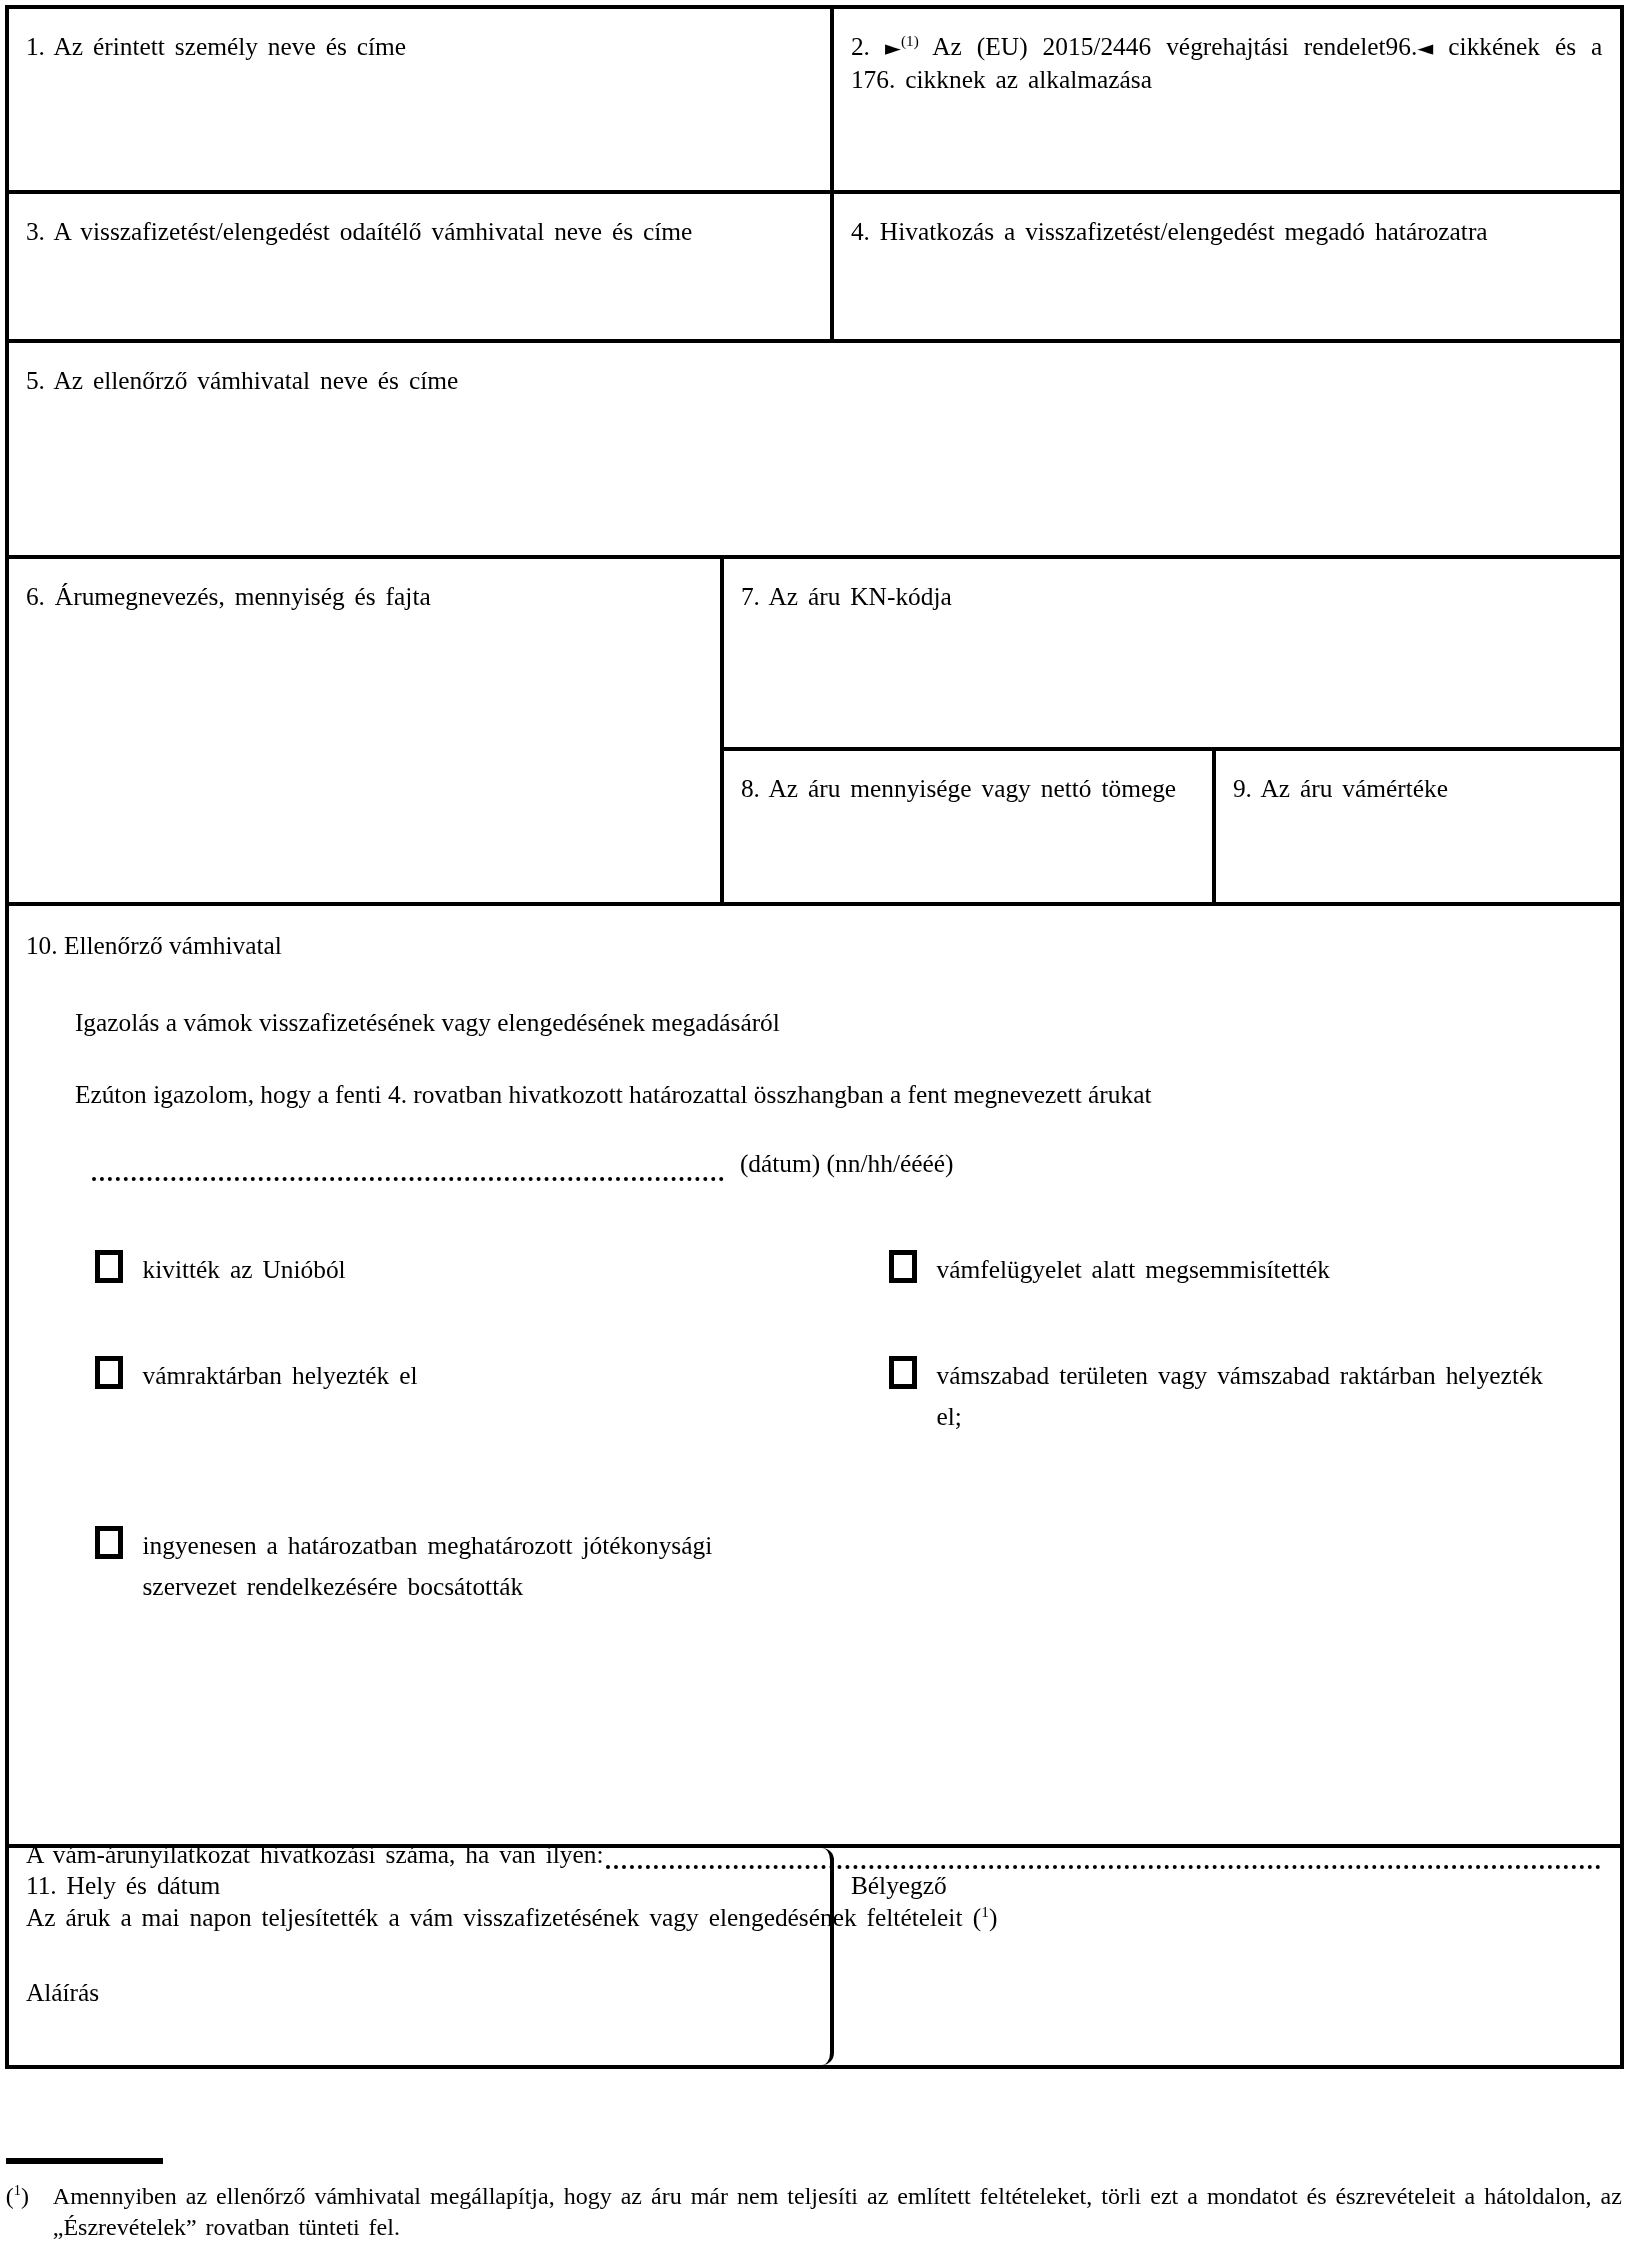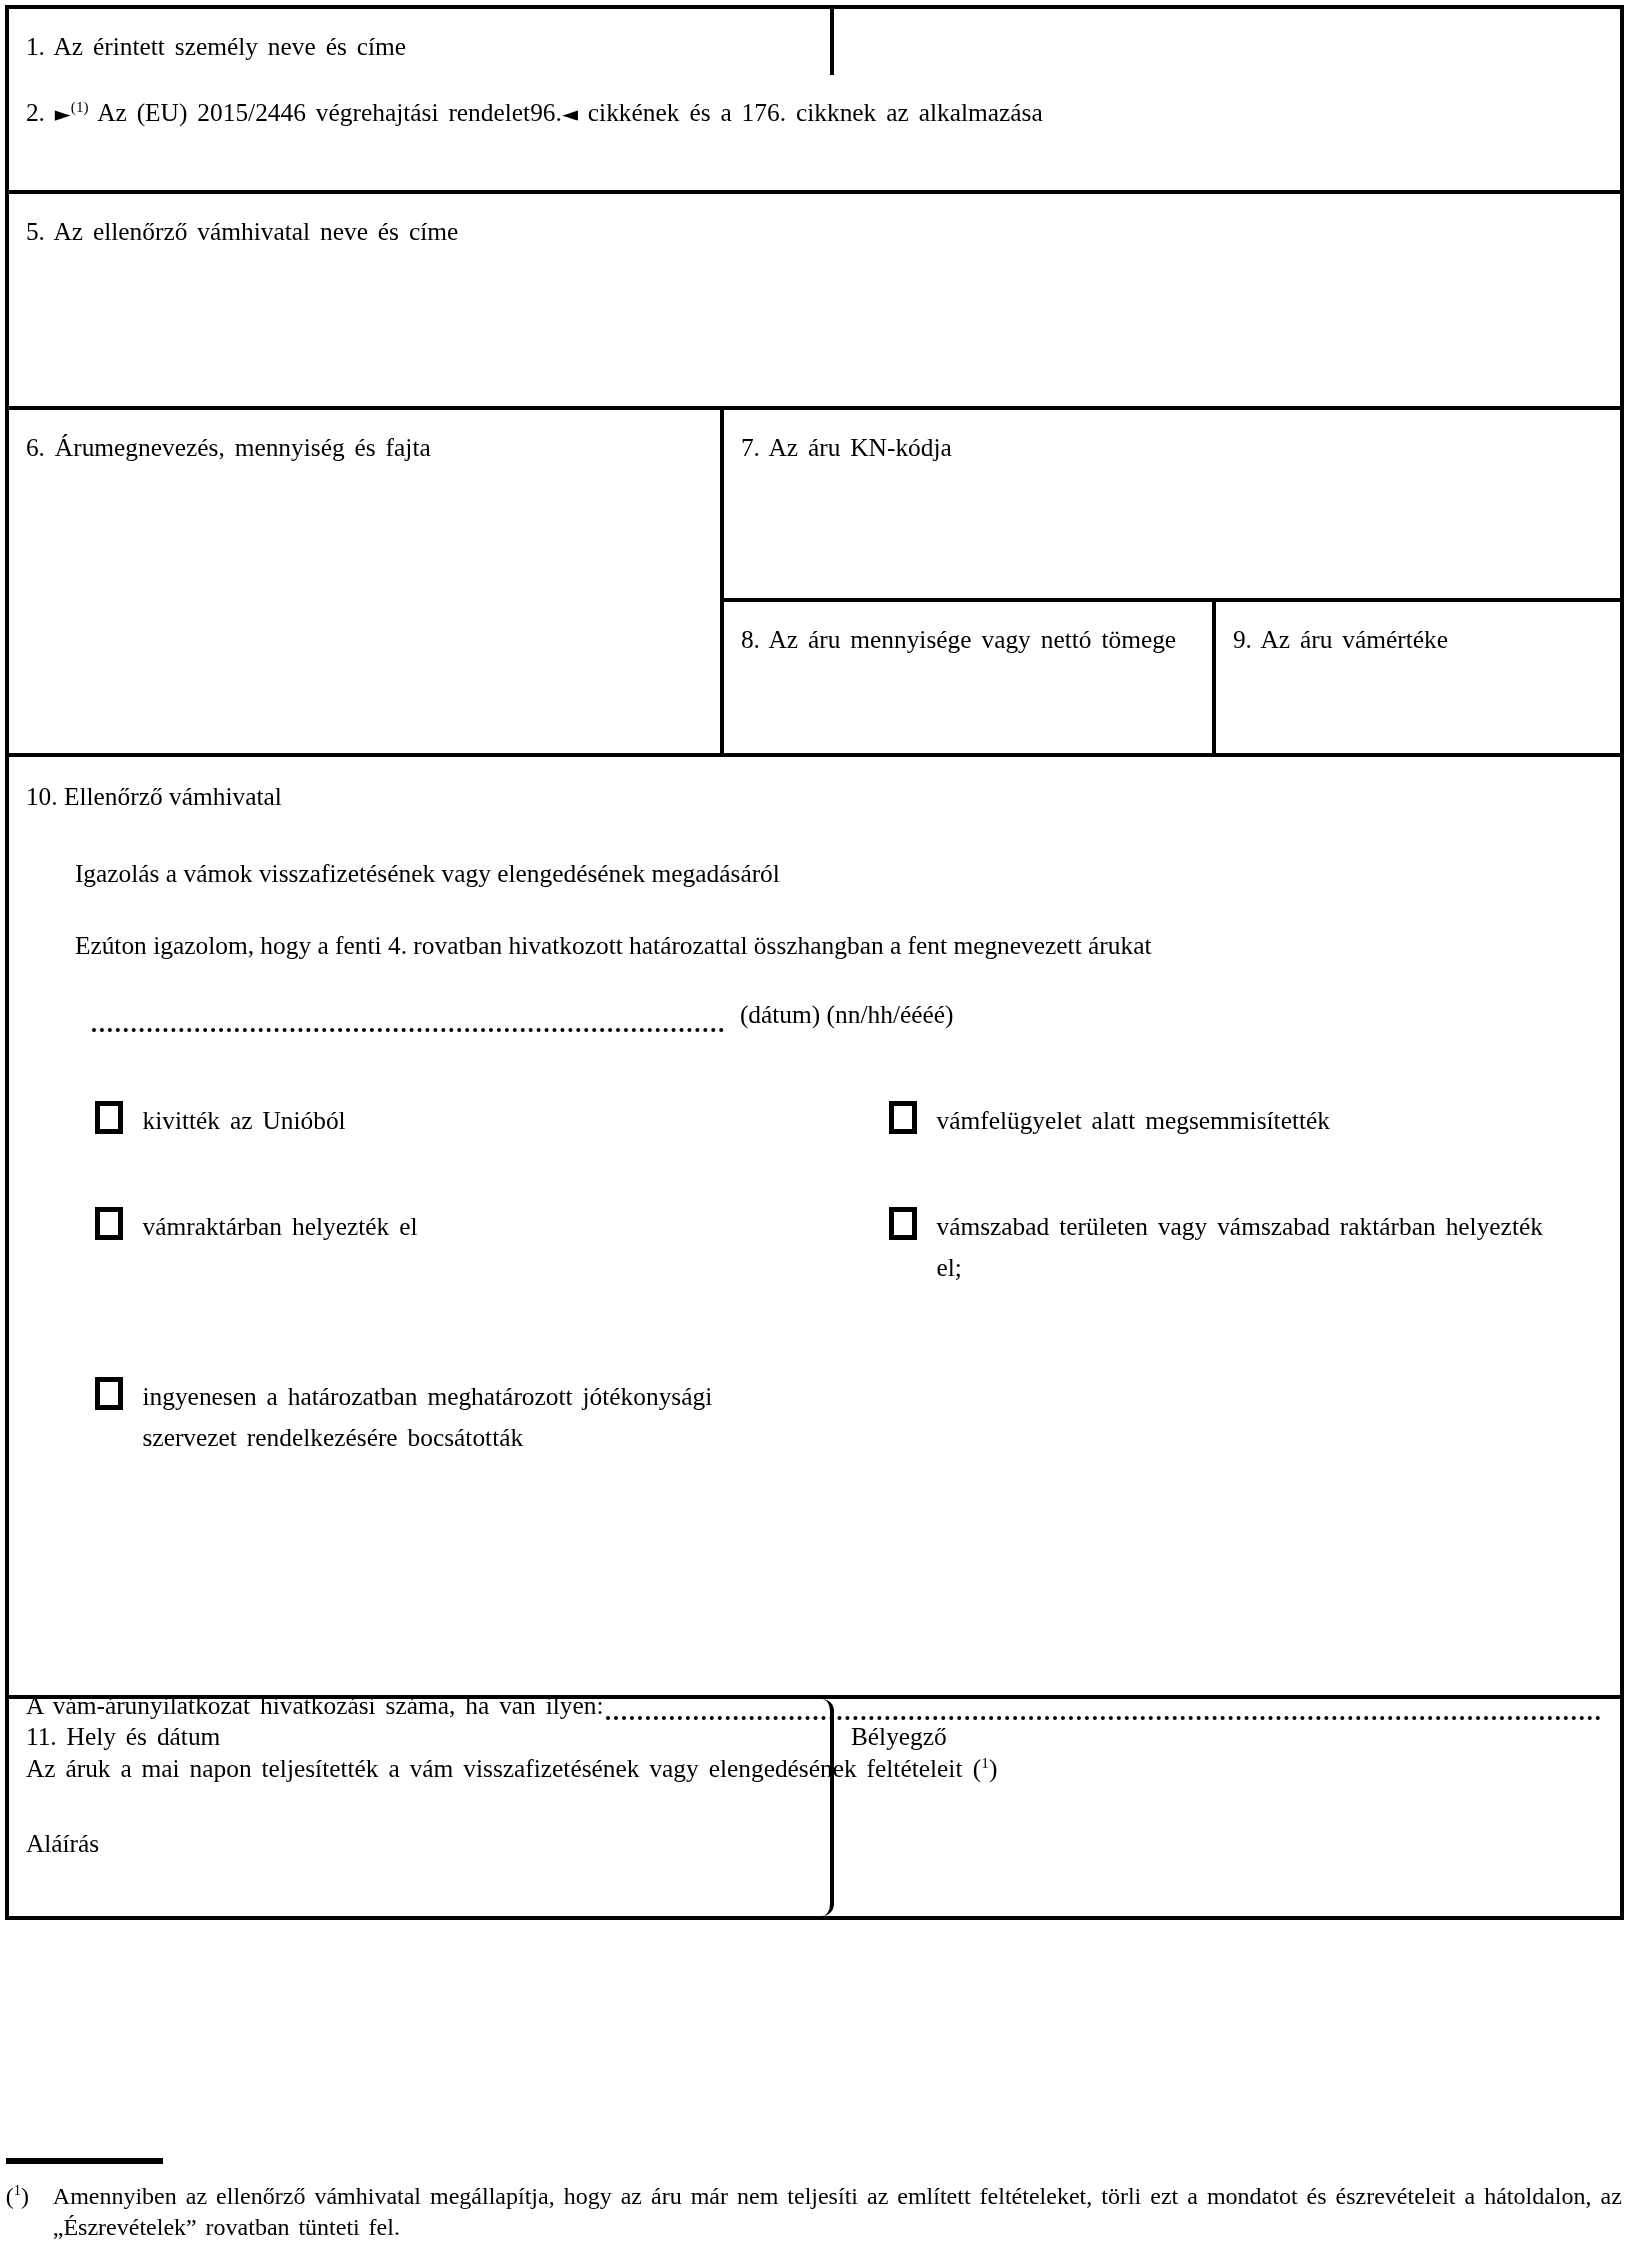--- a/index.html
+++ b/index.html
@@ -17,21 +17,21 @@
   }
   .tbl {
     position: absolute;
     left: 4.6px;
     top: 4.6px;
     width: 1619px;
     border: 4.6px solid #000;
   }
   .row { display: flex; }
   .row + .row { border-top: 4px solid #000; }
-  .r1 { height: 181px; flex-direction: column; }
+  .r1 { height: 181px; }
   .r2 { height: 149px; }
   .r3 { height: 216px; }
   .r4 { height: 347px; }
   .r5 { height: 942px; }
   .r6 { height: 221px; }
   .c { padding: 21px 17.3px 11.5px 17.3px; }
   .c p { text-align: justify; word-spacing: 0.14em; }
   .w1 { width: 825px; flex: none; border-right: 4px solid #000; }
   .wrest { flex: 1; }
   .c6 { width: 715px; flex: none; border-right: 4px solid #000; }
@@ -102,20 +102,28 @@
 
     <div class="row r1">
       <div class="c w1">
         <p>1. Az érintett személy neve és címe</p>
       </div>
       <div class="c wrest">
         <p><span>2.</span> <span class="marker">►</span><sup>(1)</sup> <span>Az (EU) 2015/2446 végrehajtási rendelet96.</span><span class="marker">◄</span> <span>cikkének és a 176. cikknek az alkalmazása</span></p>
       </div>
     </div>
 
+    <div class="row r2">
+      <div class="c w1">
+        <p>3. A visszafizetést/elengedést odaítélő vámhivatal neve és címe</p>
+      </div>
+      <div class="c wrest">
+        <p>4. Hivatkozás a visszafizetést/elengedést megadó határozatra</p>
+      </div>
+    </div>
 
     <div class="row r3">
       <div class="c wrest">
         <p>5. Az ellenőrző vámhivatal neve és címe</p>
       </div>
     </div>
 
     <div class="row r4">
       <div class="c c6">
         <p>6. Árumegnevezés, mennyiség és fajta</p>

